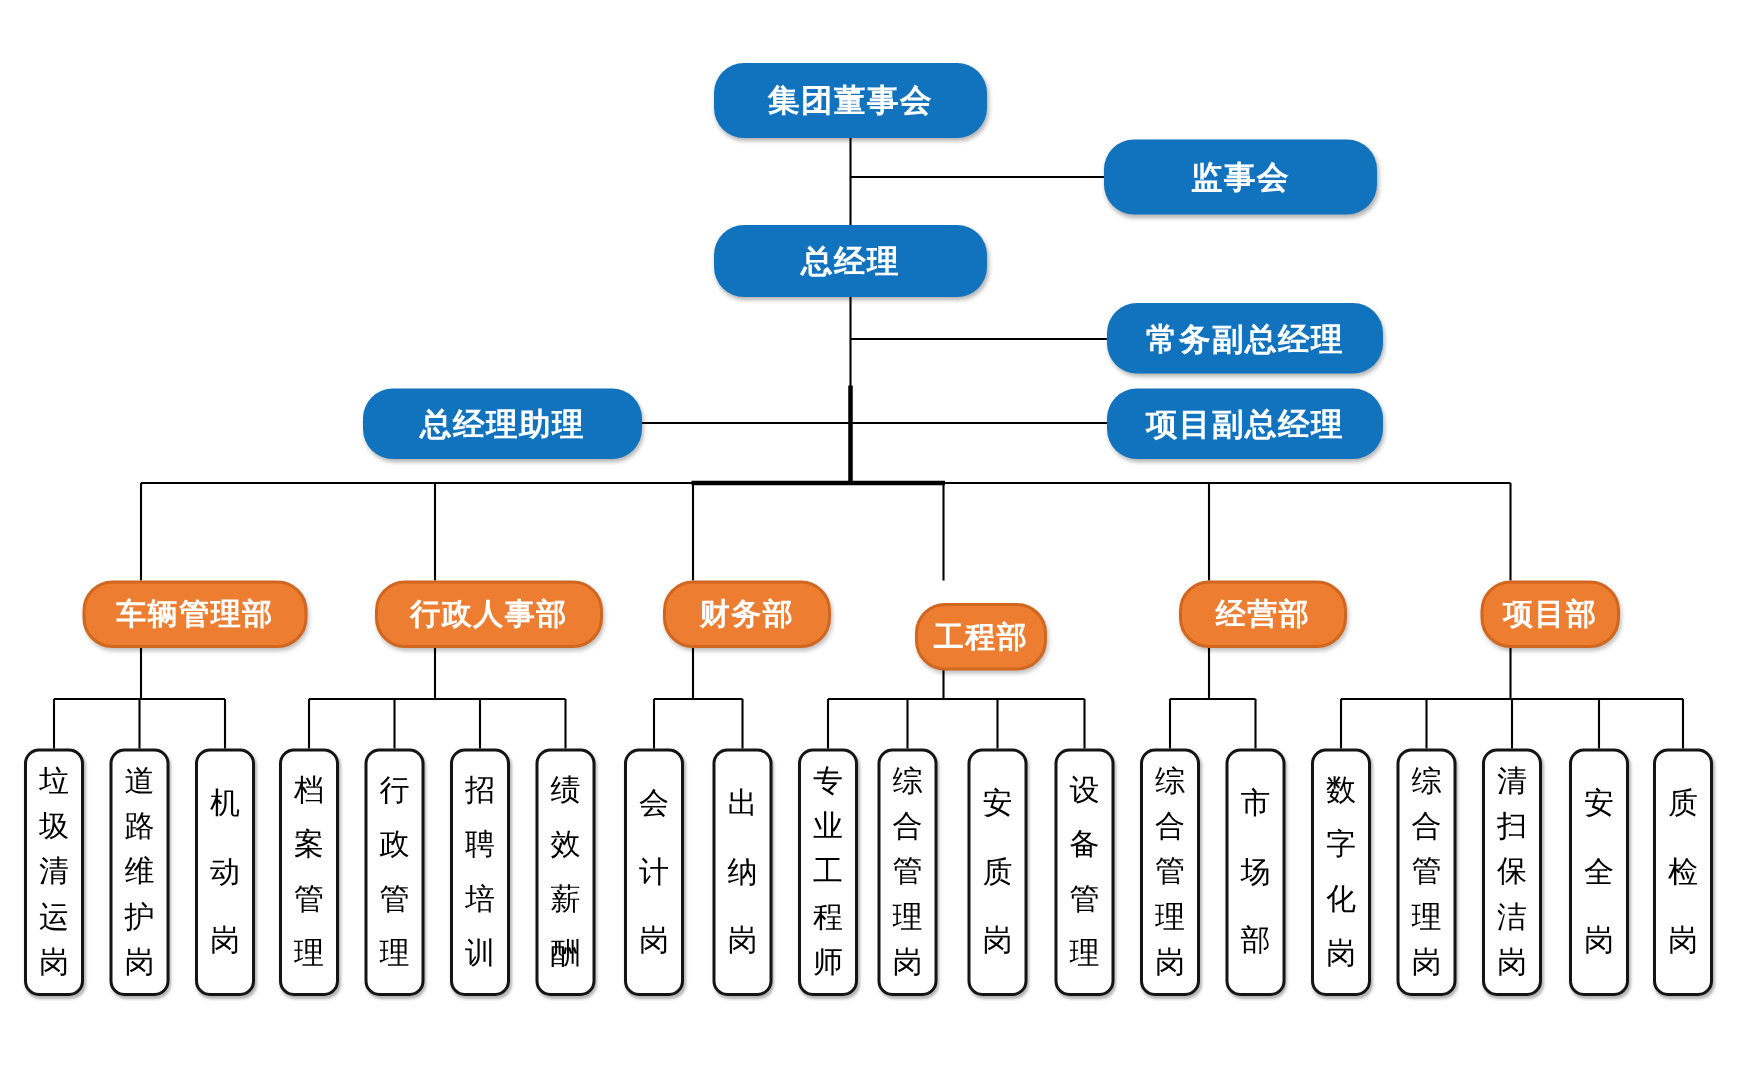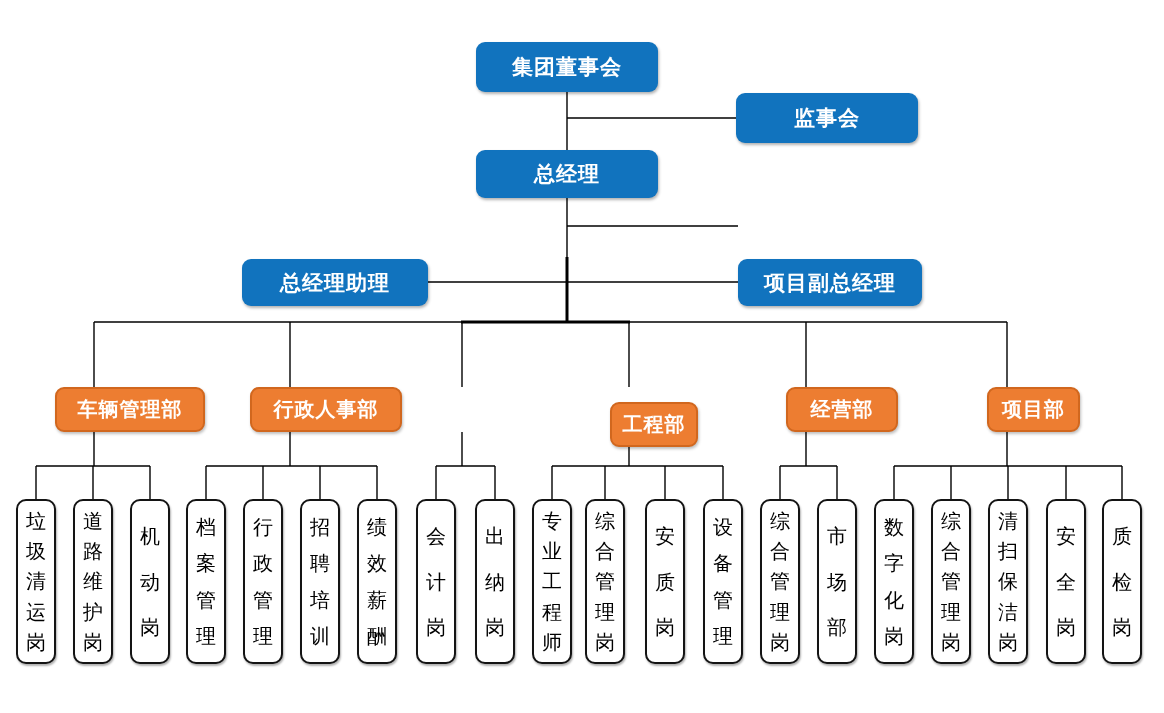--- a/index.html
+++ b/index.html
@@ -17,21 +17,21 @@
     overflow:hidden;
   }
   .canvas *{box-sizing:border-box;}
   svg.connectors{position:absolute;left:0;top:0;width:1164px;height:713px;}
   svg.connectors line{stroke:var(--line);stroke-width:1.4;}
   svg.connectors line.bold{stroke-width:3;}
   .node{
     position:absolute;
     display:flex;align-items:center;justify-content:center;
     text-align:center;
-    border-radius:9px;
+    border-radius:20px;
     color:#ffffff;
     font-weight:600;
     letter-spacing:1px;
   }
   .node.blue{
     background:var(--blue);
     font-size:21px;
     box-shadow:1px 2px 3px rgba(0,0,0,0.30);
   }
   .node.dept{
@@ -119,25 +119,27 @@
     <line x1="894" y1="466" x2="894" y2="499"></line>
     <line x1="951" y1="466" x2="951" y2="499"></line>
     <line x1="1008" y1="466" x2="1008" y2="499"></line>
     <line x1="1066" y1="466" x2="1066" y2="499"></line>
     <line x1="1122" y1="466" x2="1122" y2="499"></line>
   </svg>
 
   <div class="node blue" style="left:476px;top:42px;width:182px;height:50px">集团董事会</div>
   <div class="node blue" style="left:736px;top:93px;width:182px;height:50px">监事会</div>
   <div class="node blue" style="left:476px;top:150px;width:182px;height:48px">总经理</div>
+  <div class="node blue" style="left:738px;top:202px;width:184px;height:47px">常务副总经理</div>
   <div class="node blue" style="left:242px;top:259px;width:186px;height:47px">总经理助理</div>
   <div class="node blue" style="left:738px;top:259px;width:184px;height:47px">项目副总经理</div>
 
   <div class="node dept" style="left:19px;top:387px;width:150px;height:45px">车辆管理部</div>
   <div class="node dept" style="left:214px;top:387px;width:152px;height:45px">行政人事部</div>
+  <div class="node dept" style="left:406px;top:387px;width:112px;height:45px">财务部</div>
   <div class="node dept" style="left:574px;top:402px;width:88px;height:45px">工程部</div>
   <div class="node dept" style="left:750px;top:387px;width:112px;height:45px">经营部</div>
   <div class="node dept" style="left:951px;top:387px;width:93px;height:45px">项目部</div>
 
   <div class="leaf" style="left:16px">
       <div class="vlabel">
         <span>垃</span>
         <span>圾</span>
         <span>清</span>
         <span>运</span>

